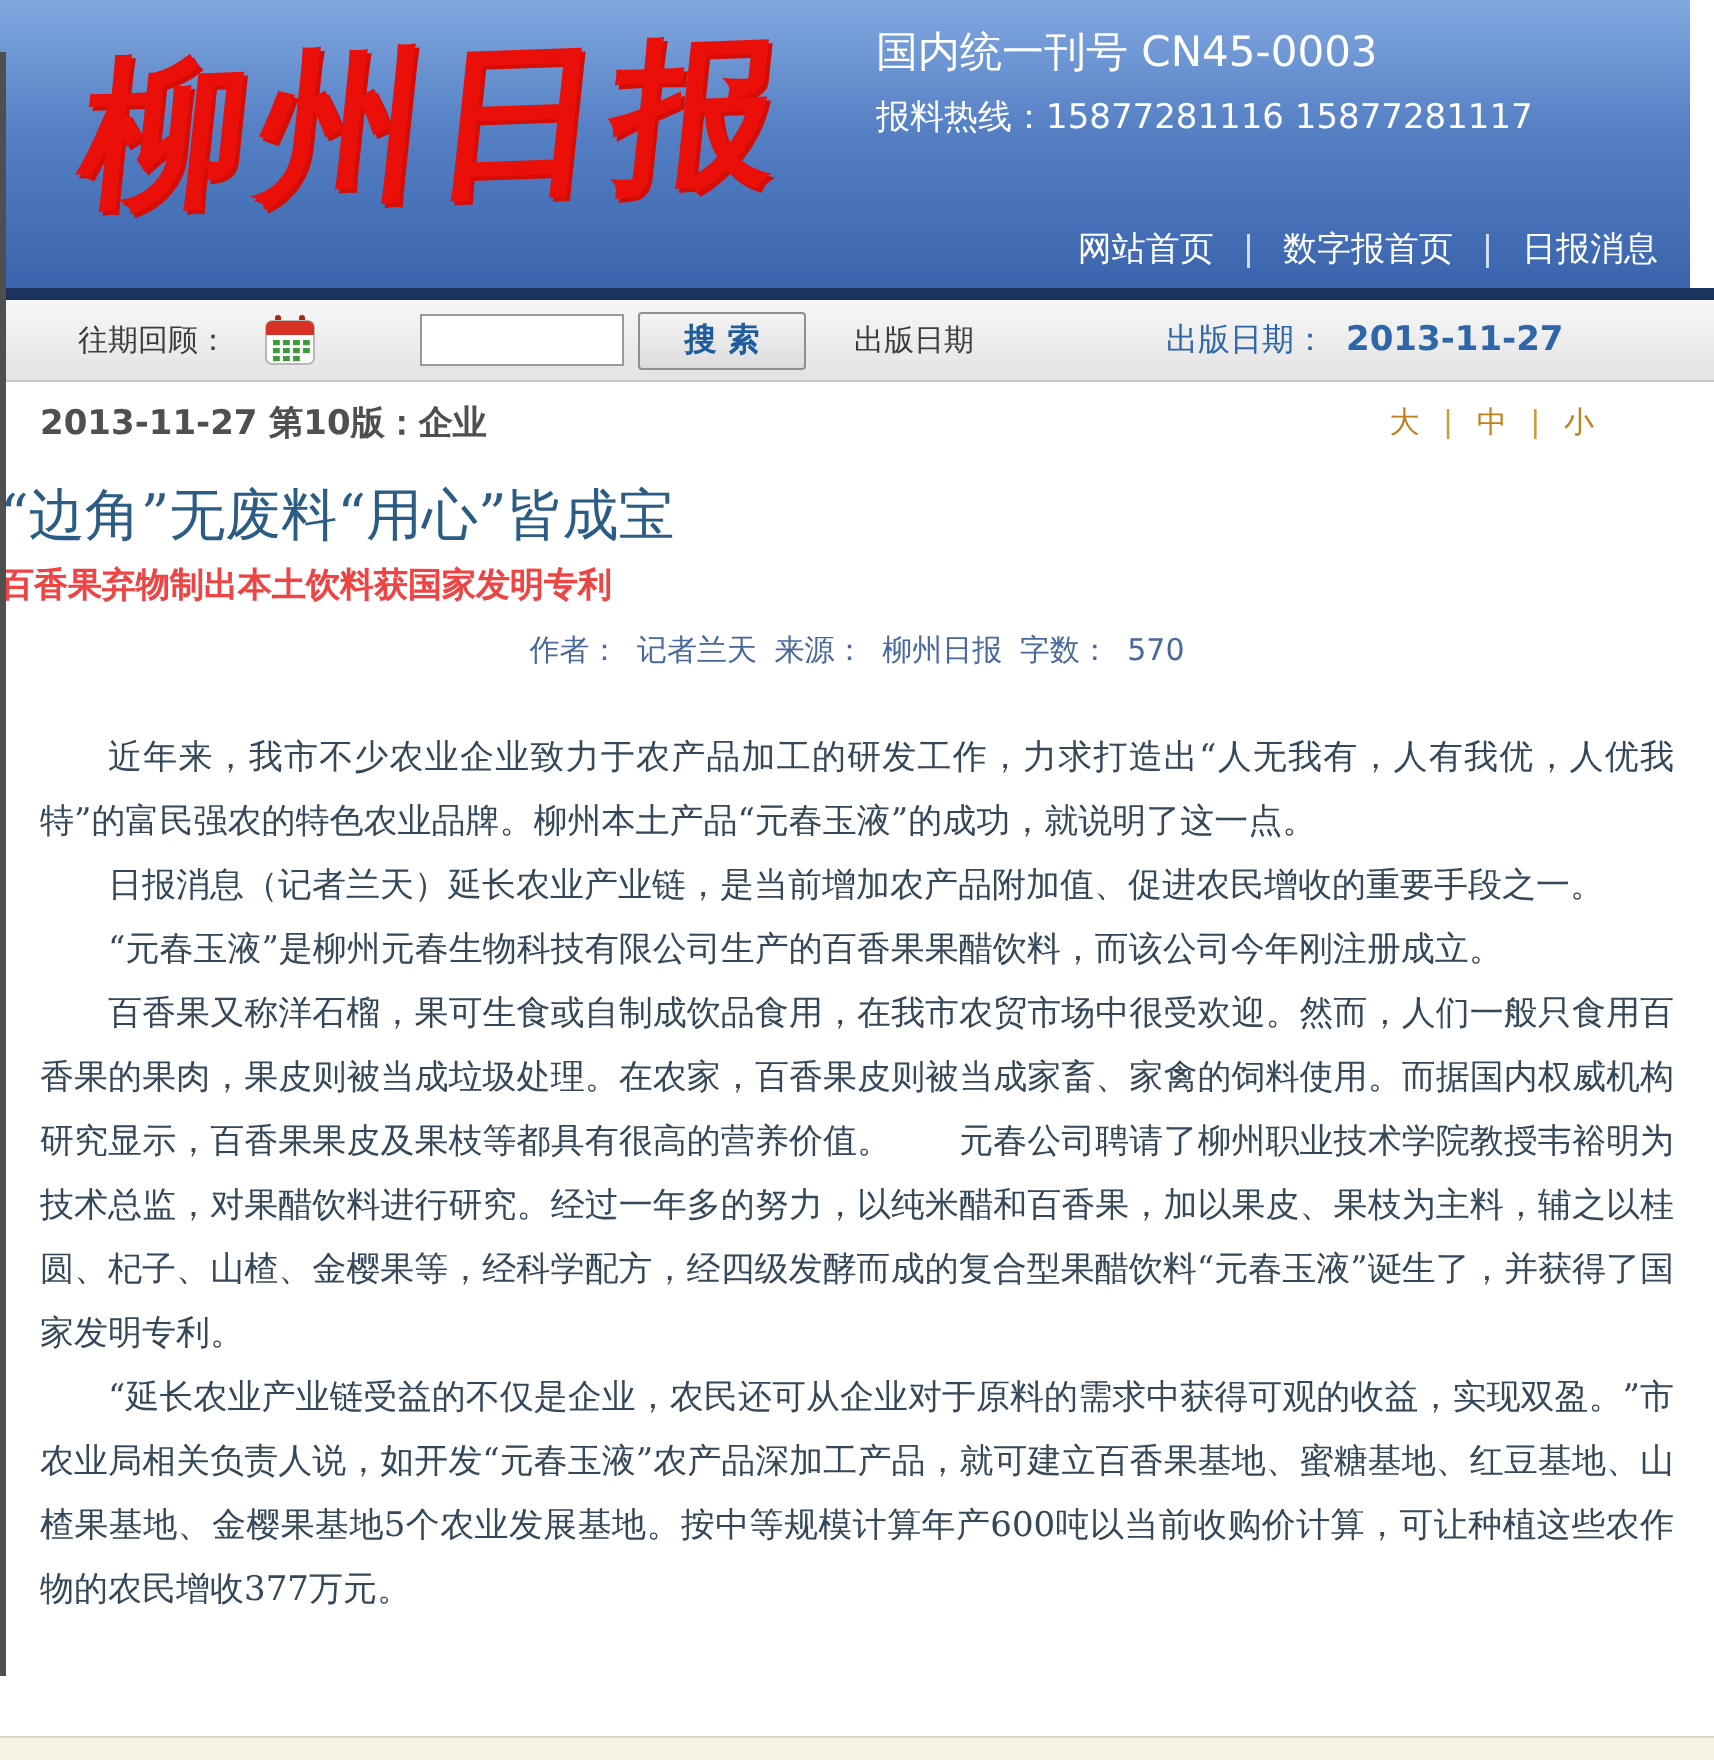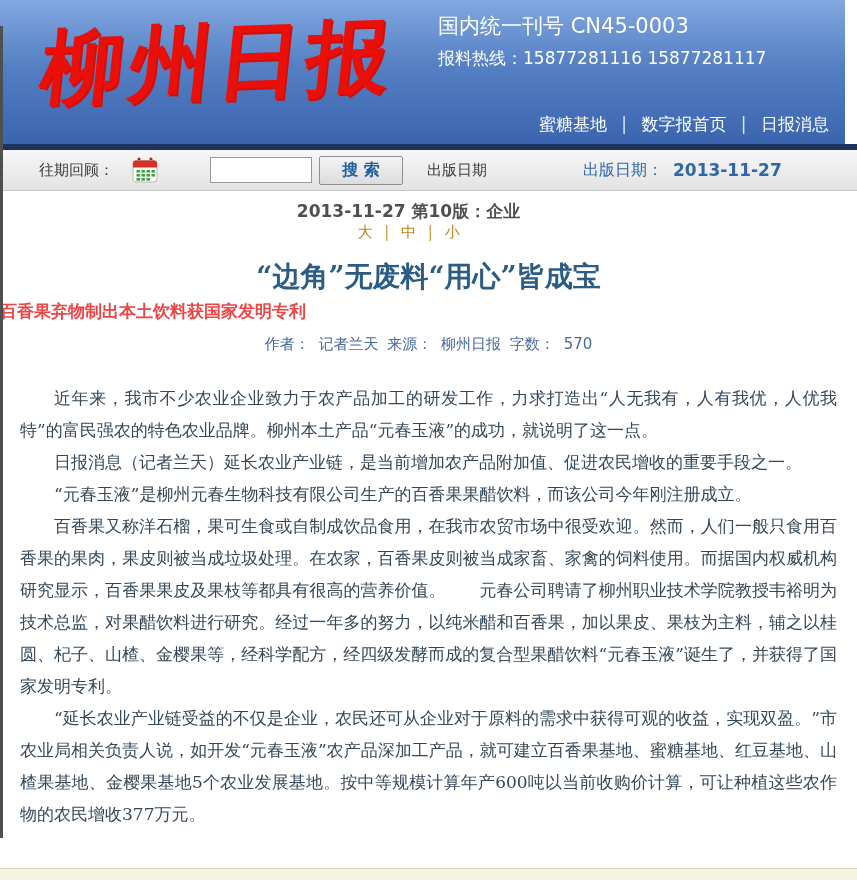--- a/index.html
+++ b/index.html
@@ -60,29 +60,28 @@
   }
   .adv-search { margin-left:24px; cursor:pointer; }
   .pub-label { margin-left:96px; color:#2e66a8; font-size:16px; }
   .pub-date  { margin-left:10px; color:#2e66a8; font-weight:bold; font-size:17px; }
 
   
   .content { position:absolute; top:191px; left:0; width:857px; }
   .meta-row {
     display:flex; justify-content:space-between; align-items:center;
     padding:9px 60px 0 20px;
-    flex-direction:column;
   }
   .meta { font-weight:bold; color:#4f4f4f; font-size:17px; }
   .size-controls { color:#c1801d; font-size:15px; }
   .size-controls .size-btn { cursor:pointer; }
   .size-controls .sep { margin:0 7px; color:#cf9a3a; }
 
   .title {
-    text-align:center; color:#2b5c84; font-size:28px; font-weight:bold;
+    text-align:left; color:#2b5c84; font-size:28px; font-weight:normal;
     font-family:"DejaVu Serif","Liberation Serif",serif;
     margin:16px 0 4px;
   }
   .subtitle {
     text-align:left; color:#ef4444; font-size:17px; font-weight:bold;
     font-family:"DejaVu Serif","Liberation Serif",serif;
     margin:4px 0 0;
   }
   .byline {
     text-align:center; color:#49699c; font-size:15px; margin-top:12px;
@@ -110,21 +109,21 @@
 
 <div class="page">
 
   <div class="header">
     <div class="logo">柳州日报</div>
     <div class="header-info">
       <div class="line2">国内统一刊号 CN45-0003</div>
       <div class="line3">报料热线：15877281116  15877281117</div>
     </div>
     <div class="nav">
-      <span class="nav-link">蜜糖基地</span>
+      <span class="nav-link">网站首页</span>
       <span class="sep">|</span>
       <span class="nav-link">数字报首页</span>
       <span class="sep">|</span>
       <span class="nav-link">日报消息</span>
     </div>
   </div>
 
   <div class="navy-divider"></div>
 
   <div class="toolbar">

